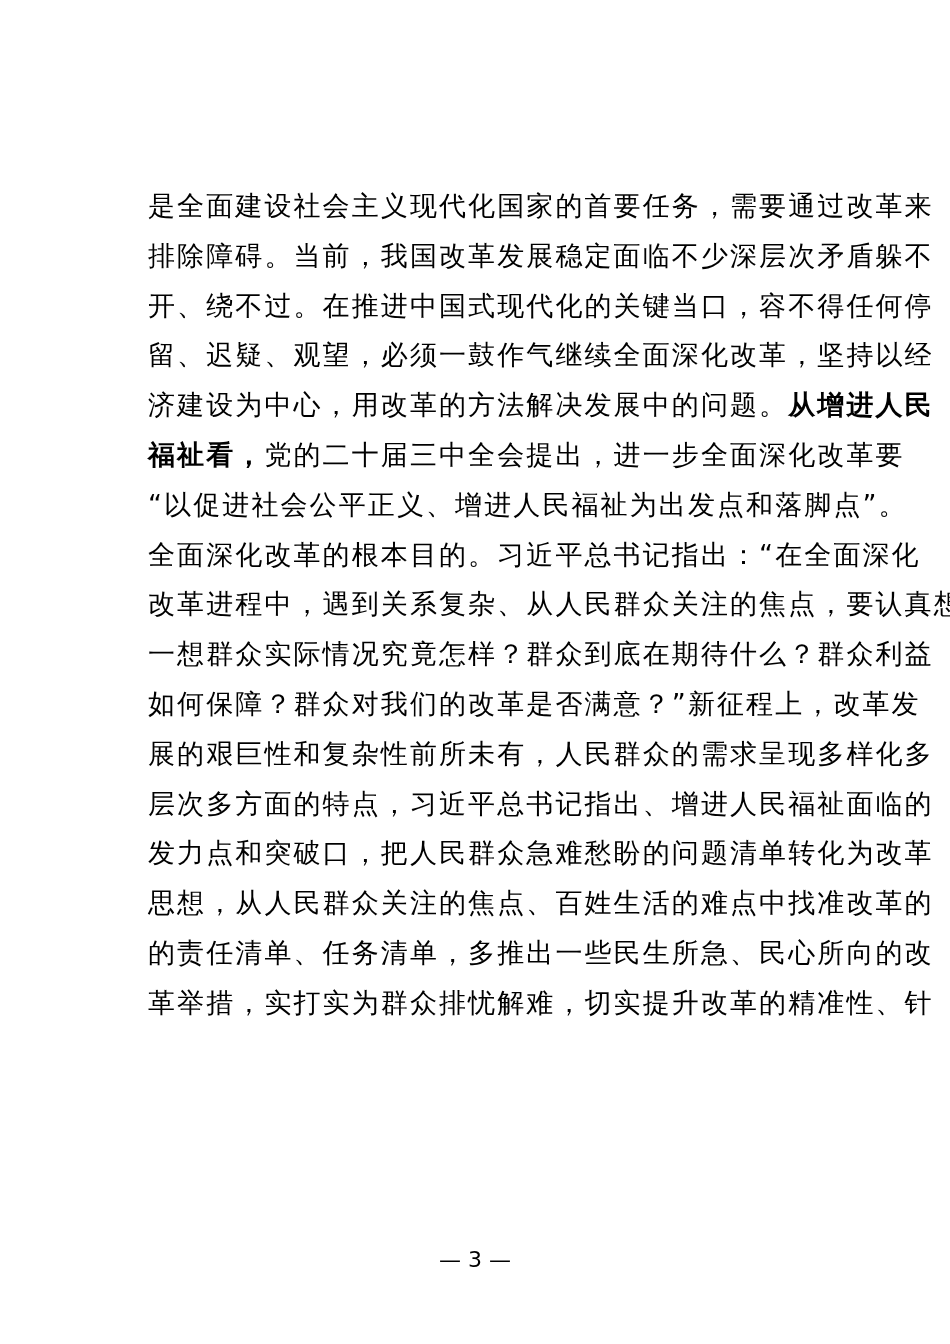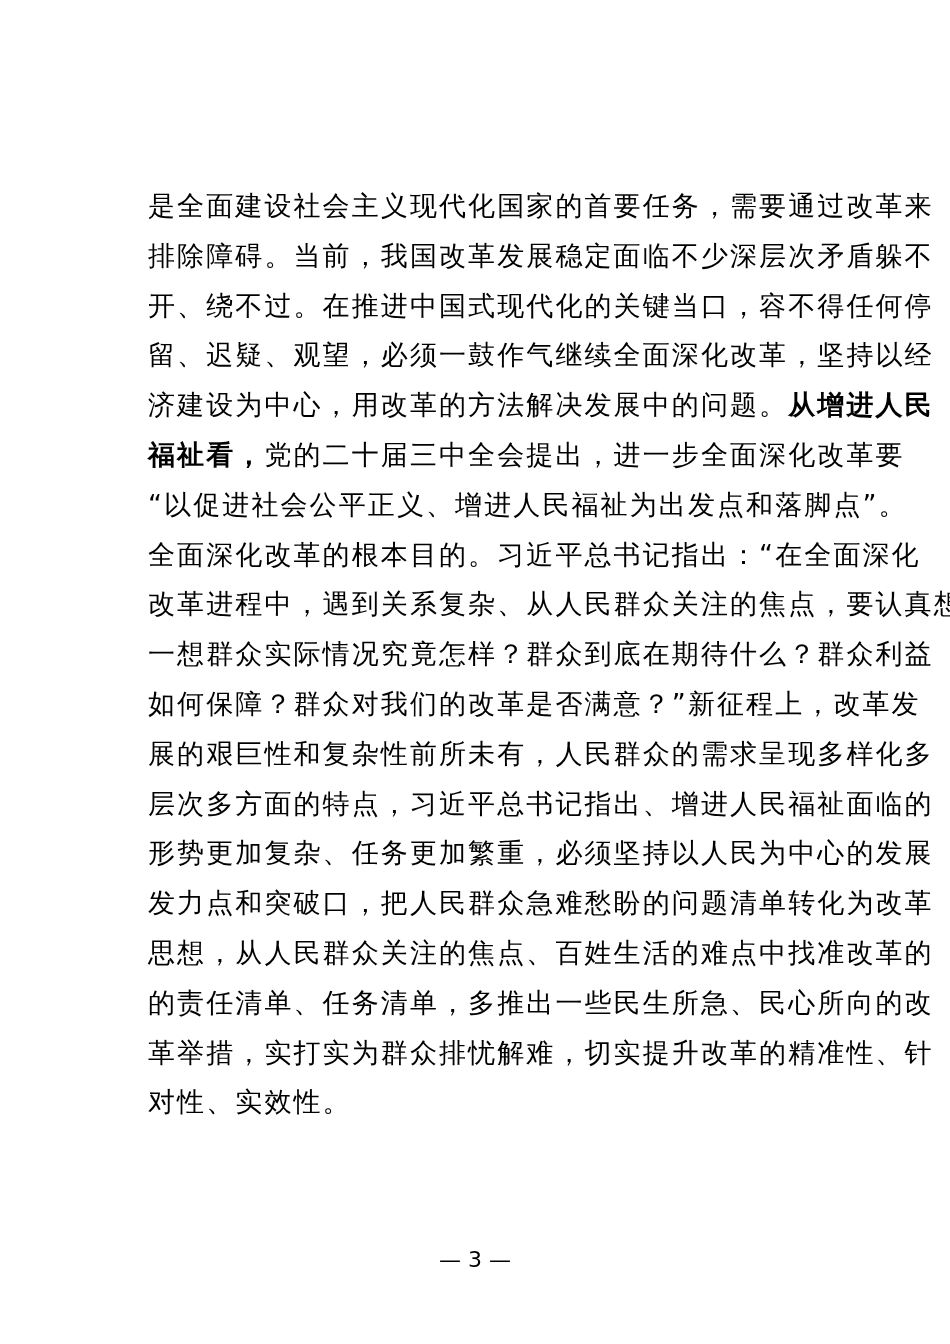--- a/index.html
+++ b/index.html
@@ -62,21 +62,19 @@
       <div class="line"><span>留、迟疑、观望，必须一鼓作气继续全面深化改革，坚持以经</span></div>
       <div class="line"><span>济建设为中心，用改革的方法解决发展中的问题。</span><span class="bold">从增进人民</span></div>
       <div class="line"><span class="bold">福祉看，</span><span>党的二十届三中全会提出，进一步全面深化改革要</span></div>
       <div class="line"><span>“以促进社会公平正义、增进人民福祉为出发点和落脚点”。</span></div>
       <div class="line"><span>全面深化改革的根本目的。习近平总书记指出：“在全面深化</span></div>
       <div class="line"><span>改革进程中，遇到关系复杂、从人民群众关注的焦点，要认真想</span></div>
       <div class="line"><span>一想群众实际情况究竟怎样？群众到底在期待什么？群众利益</span></div>
       <div class="line"><span>如何保障？群众对我们的改革是否满意？”新征程上，改革发</span></div>
       <div class="line"><span>展的艰巨性和复杂性前所未有，人民群众的需求呈现多样化多</span></div>
       <div class="line"><span>层次多方面的特点，习近平总书记指出、增进人民福祉面临的</span></div>
-      <div class="line"><span>形势更加复杂、任务更加繁重，必须坚持以人民为中心的发展</span></div>
       <div class="line"><span>发力点和突破口，把人民群众急难愁盼的问题清单转化为改革</span></div>
       <div class="line"><span>思想，从人民群众关注的焦点、百姓生活的难点中找准改革的</span></div>
       <div class="line"><span>的责任清单、任务清单，多推出一些民生所急、民心所向的改</span></div>
       <div class="line"><span>革举措，实打实为群众排忧解难，切实提升改革的精准性、针</span></div>
-      <div class="line"><span>对性、实效性。</span></div>
     </div>
   <div class="page-number">— 3 —</div>
 </div>
 
 </body></html>

